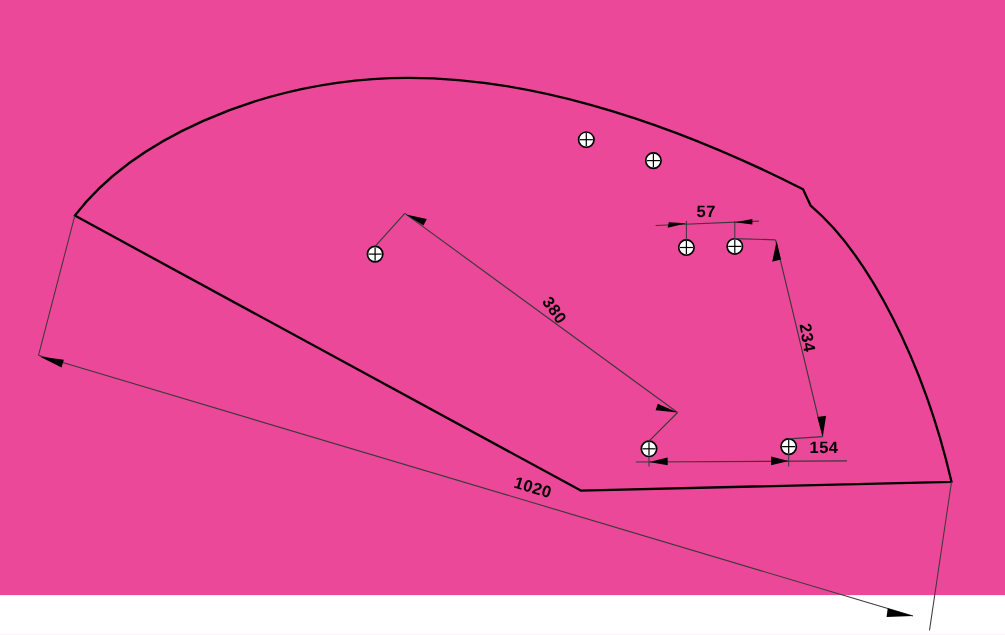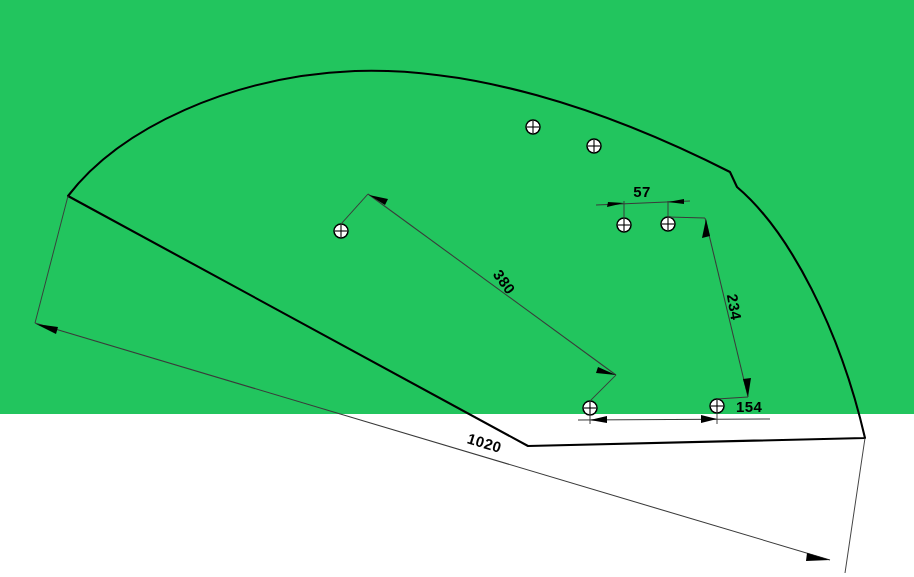--- a/index.html
+++ b/index.html
@@ -9,22 +9,22 @@
   }
   body {
     width: 914px;
     height: 577px;
     font-family: "Liberation Sans", sans-serif;
     overflow: hidden;
   }
   #drawing-root {
     position: relative;
     width: 914px;
-    height: 414px;
-    background: #22c55e;
+    height: 541px;
+    background: #ec4899;
   }
   svg#cad-canvas {
     display: block;
     width: 914px;
     height: 577px;
   }
   .part-outline {
     fill: none;
     stroke: #000000;
     stroke-width: 2.1;

